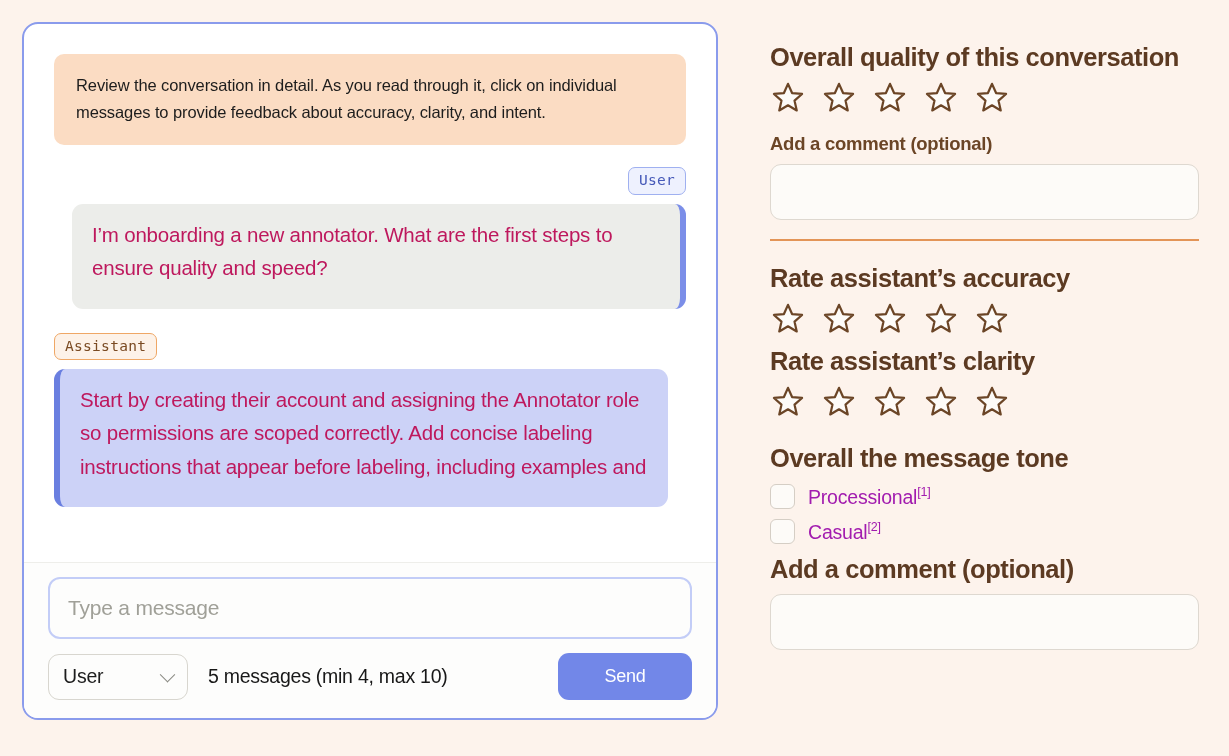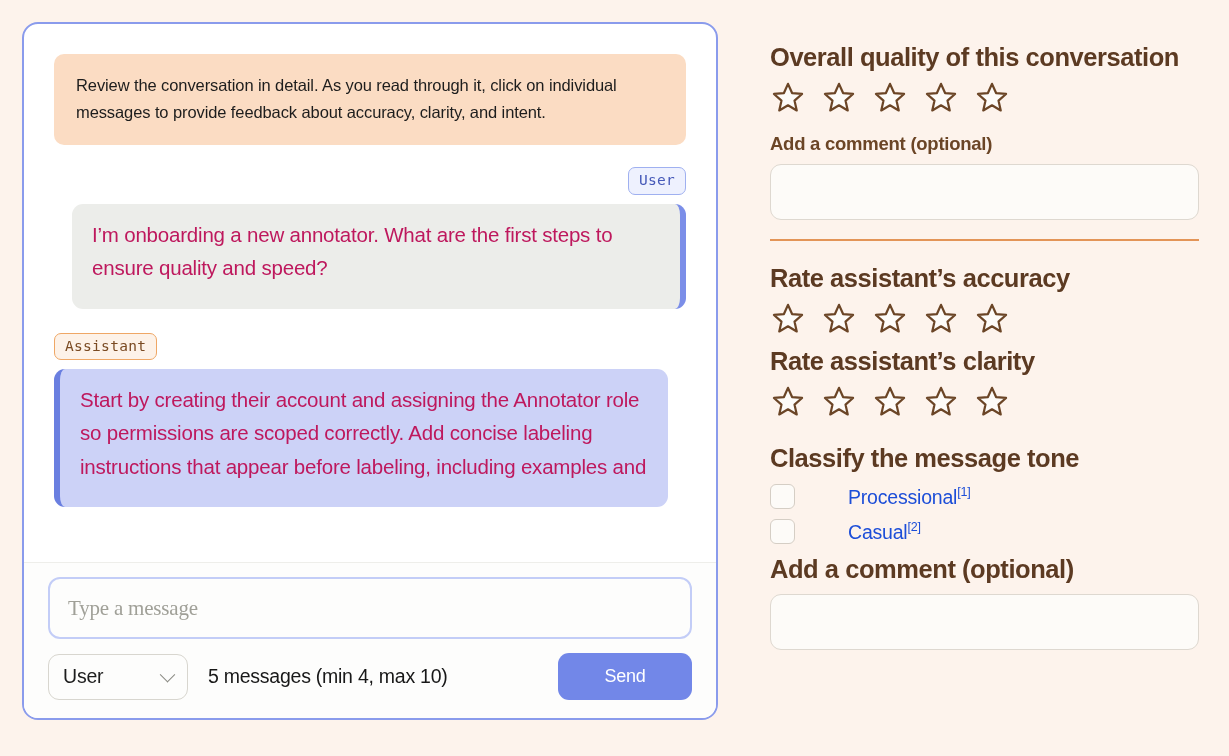--- a/index.html
+++ b/index.html
@@ -125,21 +125,21 @@
     padding: 14px 24px 18px 24px;
     border-top: 1px solid #eeeeea;
   }
 
   .msg-input {
     width: 100%;
     height: 62px;
     border: 2.5px solid #c3cdf7;
     border-radius: 12px;
     background: #fdfdfc;
-    font-family: Liberation Serif, serif;
+    font-family: Liberation Sans, sans-serif;
     font-size: 21px;
     color: #2b2b2b;
     padding: 0 18px;
     outline: none;
     letter-spacing: -0.2px;
   }
   .msg-input::placeholder { color: #a0a098; }
 
   .composer-bottom {
     display: flex;
@@ -276,23 +276,22 @@
     width: 25px;
     height: 25px;
     border: 1.8px solid #d5cec5;
     border-radius: 6px;
     background: #fdfbf8;
     flex: 0 0 auto;
     cursor: pointer;
   }
   .check-label {
     font-size: 19.5px;
-    color: #1d4ed8;
+    color: #a21caf;
     letter-spacing: -0.2px;
-    margin-left: 40px;
   }
   .check-label sup {
     font-size: 12.5px;
     vertical-align: super;
   }
 
   .spacer-sm { height: 10px; }
 </style>
 </head>
 <body>
@@ -438,21 +437,21 @@
           </button>
         <button class="star-btn">
             <svg width="36" height="36" viewBox="0 0 24 24">
               <path d="M12 2.6l2.72 6.1 6.64.62-5.01 4.43 1.47 6.52L12 16.86 6.18 20.27l1.47-6.52L2.64 9.32l6.64-.62z" fill="#fdfbf8" stroke="#6b4526" stroke-width="1.5" stroke-linejoin="round"></path>
             </svg>
           </button>
       </div>
     </div>
 
     <div class="section">
-      <div class="panel-heading">Classify the message tone</div>
+      <div class="panel-heading">Overall the message tone</div>
 
       <div class="check-row">
         <span class="checkbox"></span>
         <span class="check-label"><span>Processional</span><sup>[1]</sup></span>
       </div>
 
       <div class="check-row">
         <span class="checkbox"></span>
         <span class="check-label"><span>Casual</span><sup>[2]</sup></span>
       </div>

